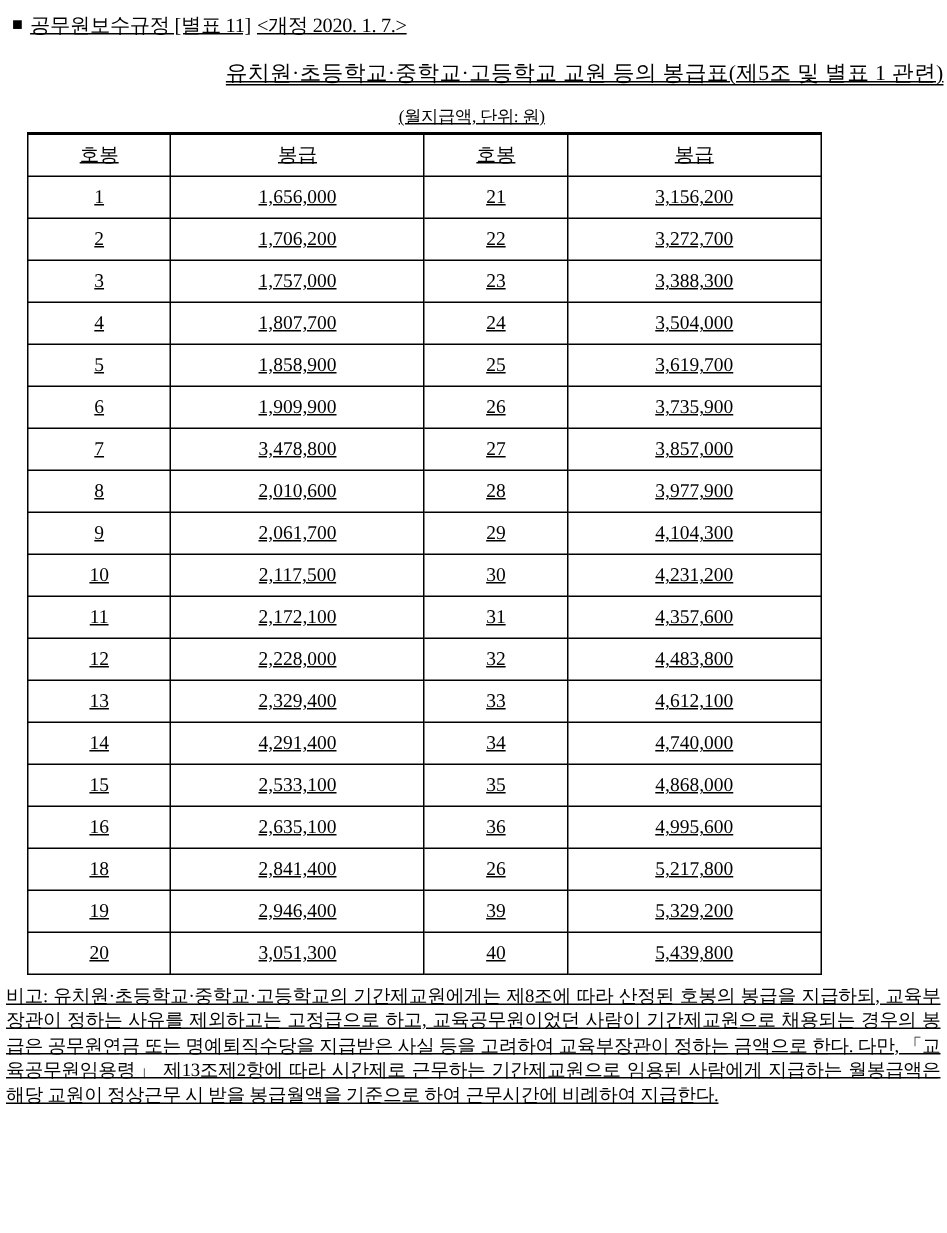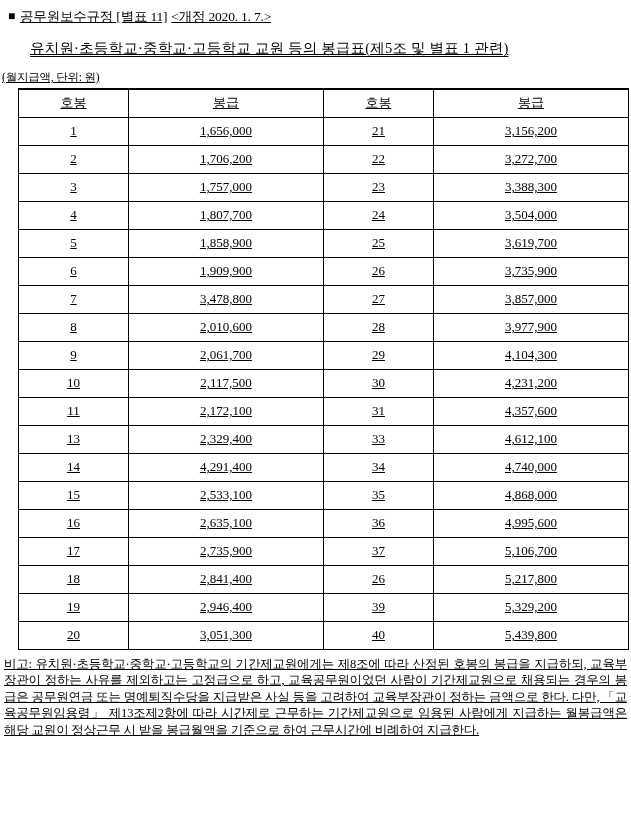--- a/index.html
+++ b/index.html
@@ -32,30 +32,31 @@
     transform: translateY(-1px);
   }
   .reg-name { margin-right: 4px; }
   .title {
     margin: 13px 0 0 28px;
     font-size: 14.5px;
     letter-spacing: 0.2px;
     text-decoration: underline;
     text-underline-offset: 3px;
     white-space: nowrap;
+    text-align: right;
   }
   .unit-note {
     margin: 12px 2px 3px 0;
-    text-align: left;
+    text-align: center;
     font-size: 11.5px;
     letter-spacing: -0.2px;
   }
   table.salary {
     border-collapse: collapse;
-    width: 611px;
+    width: 530px;
     margin-left: 16px;
     border: 1px solid #000;
     border-top: 2px solid #000;
     table-layout: fixed;
     padding-left: 32px;
   }
   table.salary th,
   table.salary td {
     border: 1px solid #000;
     text-align: center;
@@ -165,20 +166,26 @@
           <td>30</td>
           <td>4,231,200</td>
         </tr>
         <tr>
           <td>11</td>
           <td>2,172,100</td>
           <td>31</td>
           <td>4,357,600</td>
         </tr>
         <tr>
+          <td>12</td>
+          <td>2,228,000</td>
+          <td>32</td>
+          <td>4,483,800</td>
+        </tr>
+        <tr>
           <td>13</td>
           <td>2,329,400</td>
           <td>33</td>
           <td>4,612,100</td>
         </tr>
         <tr>
           <td>14</td>
           <td>4,291,400</td>
           <td>34</td>
           <td>4,740,000</td>
@@ -189,26 +196,20 @@
           <td>35</td>
           <td>4,868,000</td>
         </tr>
         <tr>
           <td>16</td>
           <td>2,635,100</td>
           <td>36</td>
           <td>4,995,600</td>
         </tr>
         <tr>
-          <td>17</td>
-          <td>2,735,900</td>
-          <td>37</td>
-          <td>5,106,700</td>
-        </tr>
-        <tr>
           <td>18</td>
           <td>2,841,400</td>
           <td>26</td>
           <td>5,217,800</td>
         </tr>
         <tr>
           <td>19</td>
           <td>2,946,400</td>
           <td>39</td>
           <td>5,329,200</td>

